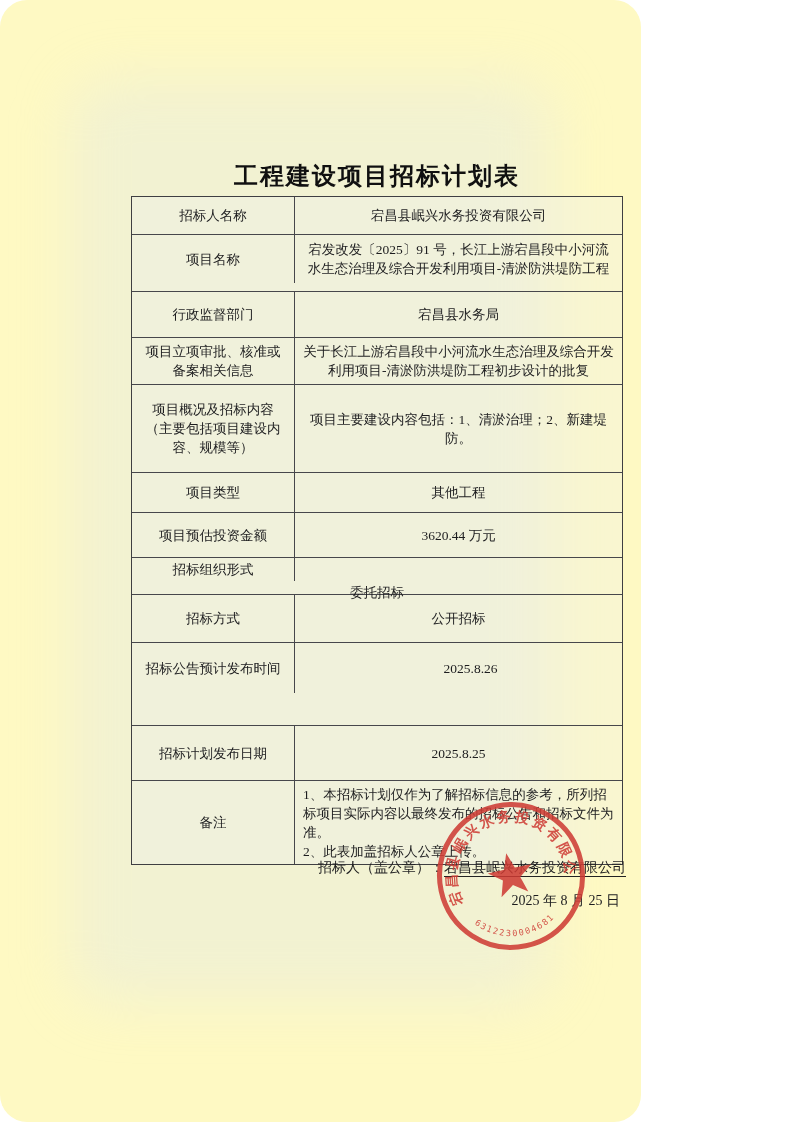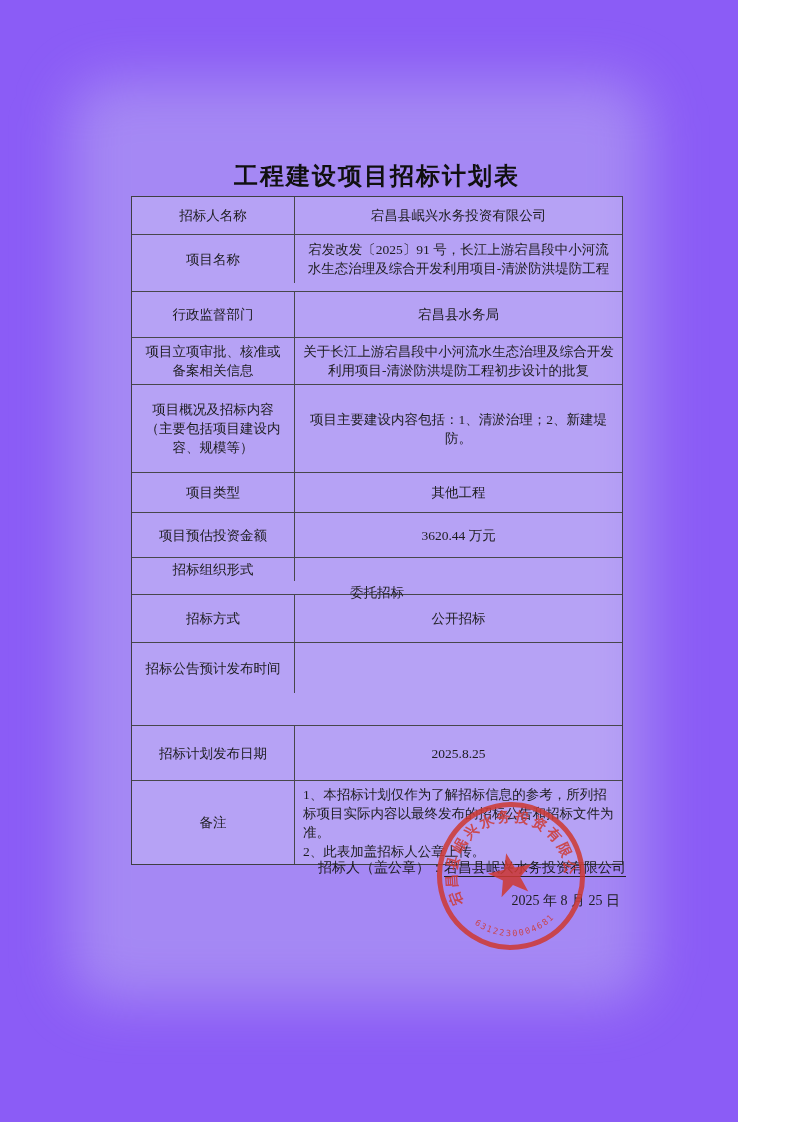--- a/index.html
+++ b/index.html
@@ -1,22 +1,23 @@
 <!DOCTYPE html>
 <html><head>
 <meta charset="utf-8">
 <style>
   html,body{margin:0;padding:0;background:#ffffff;}
   .page{
     position:relative;
-    width:738px;height:1122px;
-    background:#8b5cf6;
+    width:641px;height:1122px;
+    background:#fef9c3;
     overflow:hidden;
     font-family:"Liberation Serif","DejaVu Serif",serif;
     color:#1d1d1f;
+    border-radius:27px;
   }
   
   .scan-tint{
     position:absolute;left:70px;top:80px;right:90px;bottom:120px;
     background:rgba(219,229,241,0.33);
     border-radius:40px;
     filter:blur(28px);
     pointer-events:none;
   }
   .doc-title{
@@ -122,20 +123,21 @@
     <div class="row">
       <div class="cell-label">招标组织形式</div>
       <div class="cell-value">委托招标</div>
     </div>
     <div class="row">
       <div class="cell-label">招标方式</div>
       <div class="cell-value">公开招标</div>
     </div>
     <div class="row">
       <div class="cell-label">招标公告预计发布时间</div>
+      <div class="cell-value">2025.8.26</div>
     </div>
     <div class="row">
       <div class="cell-label">招标计划发布日期</div>
       <div class="cell-value">2025.8.25</div>
     </div>
     <div class="row">
       <div class="cell-label">备注</div>
       <div class="cell-value left">
         <span class="remark-lines">
           <span>1、本招标计划仅作为了解招标信息的参考，所列招标项目实际内容以最终发布的招标公告和招标文件为准。</span>

